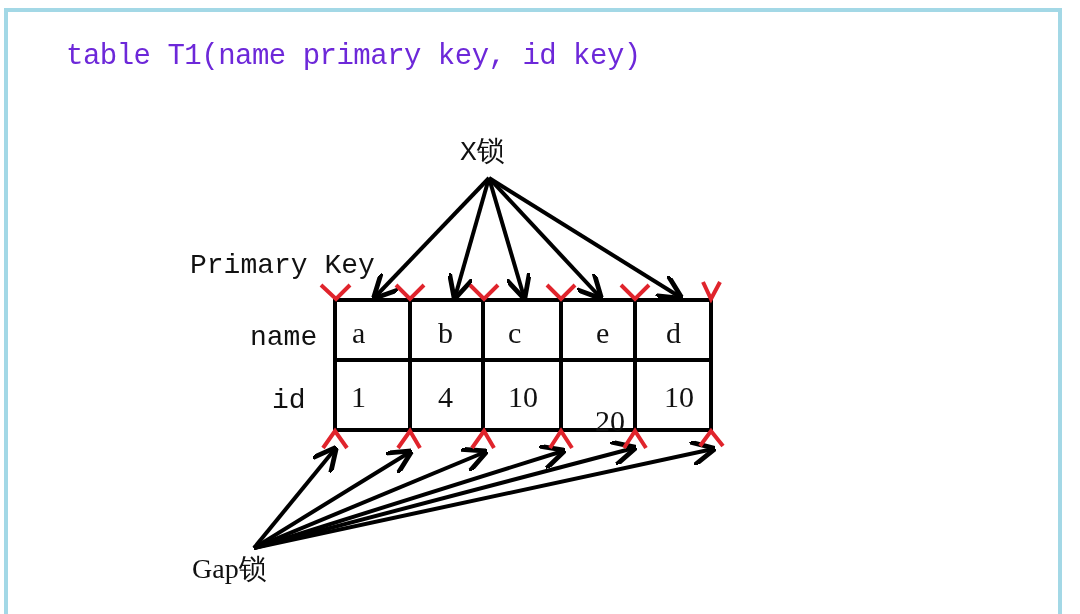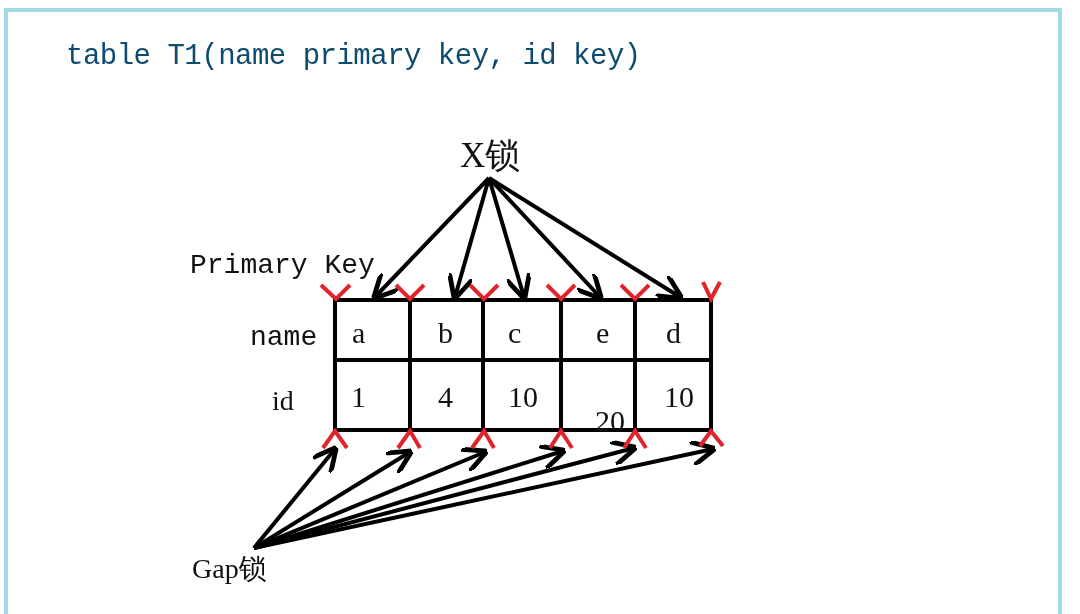--- a/index.html
+++ b/index.html
@@ -9,48 +9,48 @@
     font-family: "Liberation Serif", "DejaVu Serif", serif;
   }
   .frame {
     position: absolute; left: 4px; top: 8px; width: 1058px; height: 620px;
     border-left: 4px solid #a3d8e6; border-top: 4px solid #a3d8e6; border-right: 4px solid #a3d8e6;
     box-sizing: border-box;
   }
   .title {
     position: absolute; left: 66px; top: 40px;
     font-family: "Liberation Mono", "DejaVu Sans Mono", monospace;
-    font-size: 29px; color: #0c4a6e; white-space: pre; letter-spacing: -0.5px; text-align: right;
+    font-size: 29px; color: #6d28d9; white-space: pre; letter-spacing: -0.5px; text-align: right;
   }
   .label {
     position: absolute; color: #111; white-space: pre;
     font-family: "Liberation Mono", "DejaVu Sans Mono", monospace;
   }
   svg.diagram { position: absolute; left: 0; top: 0; }
   .cell-text {
     position: absolute; font-size: 30px; color: #111;
     font-family: "Liberation Serif", "DejaVu Serif", serif;
   }
 </style>
 </head>
 <body>
 
 <div class="frame"></div>
 
 <div class="title">table T1(name primary key, id key)</div>
 
-<div class="label" style="left:460px; top:132px; font-size:35px; font-family:Liberation Serif, serif;">X锁</div>
+<div class="label" style="left:460px; top:132px; font-size:28px; font-family:Liberation Mono, monospace;">X锁</div>
 
 <div class="label" style="left:190px; top:250px; font-size:28px;">Primary Key</div>
 
 <div class="label" style="left:192px; top:550px; font-size:28px; font-family:'Liberation Serif','DejaVu Serif',serif;">Gap锁</div>
 
 <div class="label" style="left:250px; top:322px; font-size:28px;font-family:Liberation Mono, monospace;">name</div>
 
-<div class="label" style="left:272px; top:385px; font-size:28px;font-family:Liberation Serif, serif;">id</div>
+<div class="label" style="left:272px; top:385px; font-size:28px;">id</div>
 
 <svg class="diagram" width="1080" height="614">
   <defs>
     <marker id="ah" viewBox="0 0 10 10" refX="9" refY="5" markerWidth="6" markerHeight="6" orient="auto-start-reverse">
       <path d="M0,0 L10,5 L0,10" fill="none" stroke="#000" stroke-width="2"></path>
     </marker>
   </defs>
 
   <g stroke="#000" stroke-width="4" fill="none">
     <rect x="335" y="300" width="376" height="130"></rect>

